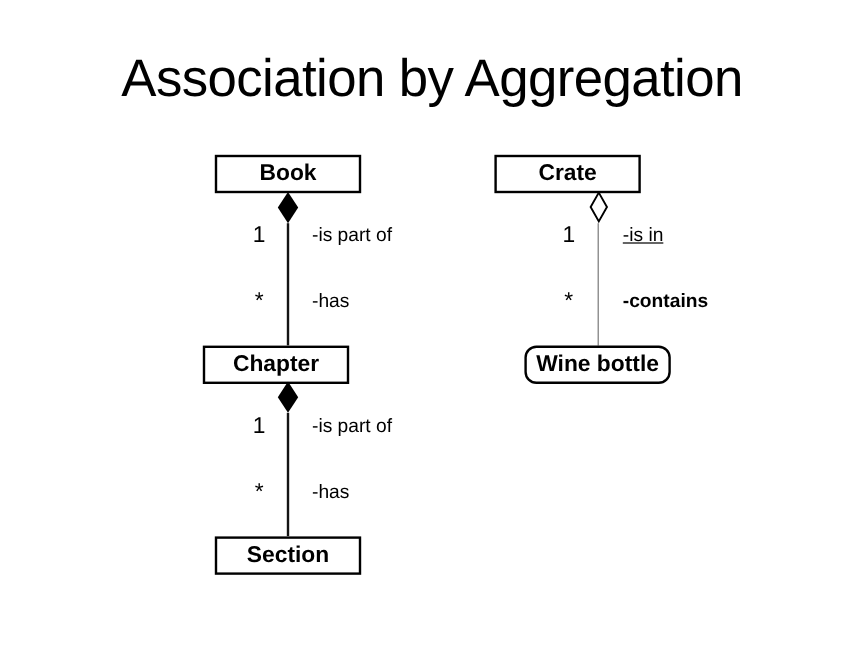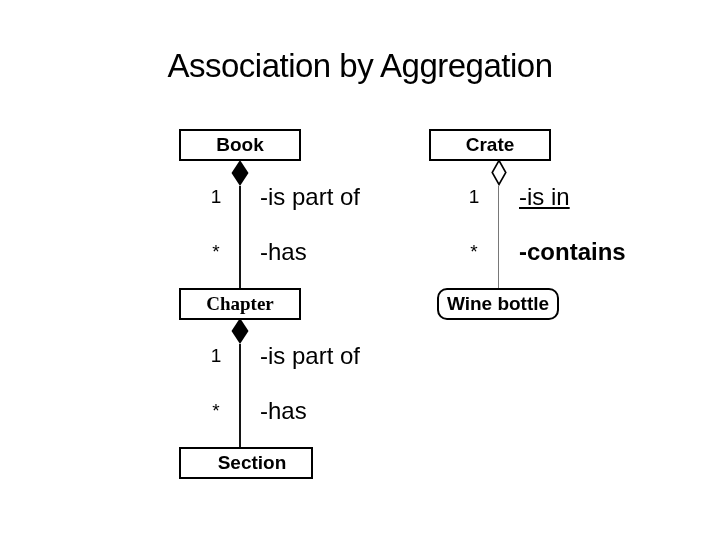--- a/index.html
+++ b/index.html
@@ -2,38 +2,38 @@
 <html><head>
 <meta charset="utf-8">
 <style>
   html,body{margin:0;padding:0;background:#ffffff;}
   .slide{
     position:relative;width:720px;height:540px;background:#ffffff;
     font-family:"Liberation Sans",sans-serif;color:#000000;overflow:hidden;
   }
   .slide-title{
     position:absolute;top:40px;left:0;width:720px;text-align:center;
-    font-size:33px;line-height:52px;font-weight:400;letter-spacing:-0.5px;
+    font-size:44px;line-height:52px;font-weight:400;letter-spacing:-0.5px;
   }
   .cbox{
     position:absolute;width:118px;height:28px;border:2px solid #000000;
     background:#ffffff;display:flex;align-items:center;justify-content:center;
     font-weight:bold;font-size:19px;
   }
   .diamond{position:absolute;line-height:0;}
   .agg-diamond polygon{stroke:#000000;stroke-width:1.6;}
   .vline{position:absolute;width:2px;background:#141414;}
   .vline.thin{width:1px;background:#787878;}
   .mult{
     position:absolute;width:40px;height:24px;line-height:24px;
     text-align:center;font-size:19px;
   }
   .role{
     position:absolute;height:24px;line-height:24px;
-    font-size:24px;white-space:nowrap;
+    font-size:16px;white-space:nowrap;
   }
 </style>
 </head>
 <body>
 
 <div class="slide">
 
   <div class="slide-title">Association by Aggregation</div>
 
   <div>
@@ -49,47 +49,47 @@
     </span>
 
     <div class="vline" style="left:239px;top:186px;height:102px;"></div>
 
     <span class="mult" style="left:196px;top:185px;">1</span>
     <span class="role" style="left:260px;top:185px;">-is part of</span>
 
     <span class="mult" style="left:196px;top:240px;">*</span>
     <span class="role" style="left:260px;top:240px;">-has</span>
 
-    <div class="cbox" style="left:179px;top:288px;font-family:Liberation Serif, serif;">
+    <div class="cbox" style="left:169px;top:288px;">
       <span>Chapter</span>
     </div>
 
     <span class="diamond" style="left:230px;top:318px;">
       <svg width="20" height="26" viewBox="0 0 20 26">
         <polygon points="10,0 18.5,13 10,26 1.5,13" fill="#000000"></polygon>
       </svg>
     </span>
 
     <div class="vline" style="left:239px;top:344px;height:103px;"></div>
 
     <span class="mult" style="left:196px;top:344px;">1</span>
     <span class="role" style="left:260px;top:344px;">-is part of</span>
 
     <span class="mult" style="left:196px;top:399px;">*</span>
     <span class="role" style="left:260px;top:399px;">-has</span>
 
-    <div class="cbox" style="left:179px;top:447px;padding-left:12px;">
+    <div class="cbox" style="left:179px;top:447px;">
       <span>Section</span>
     </div>
 
   </div>
 
   <div>
 
-    <div class="cbox" style="left:429px;top:129px;">
+    <div class="cbox" style="left:412px;top:129px;">
       <span>Crate</span>
     </div>
 
     <span class="diamond agg-diamond" style="left:490px;top:159px;">
       <svg width="18" height="27" viewBox="0 0 18 27">
         <polygon points="9,1.5 15.8,13.5 9,25.5 2.2,13.5" fill="#ffffff"></polygon>
       </svg>
     </span>
 
     <div class="vline thin" style="left:498px;top:186px;height:102px;"></div>

